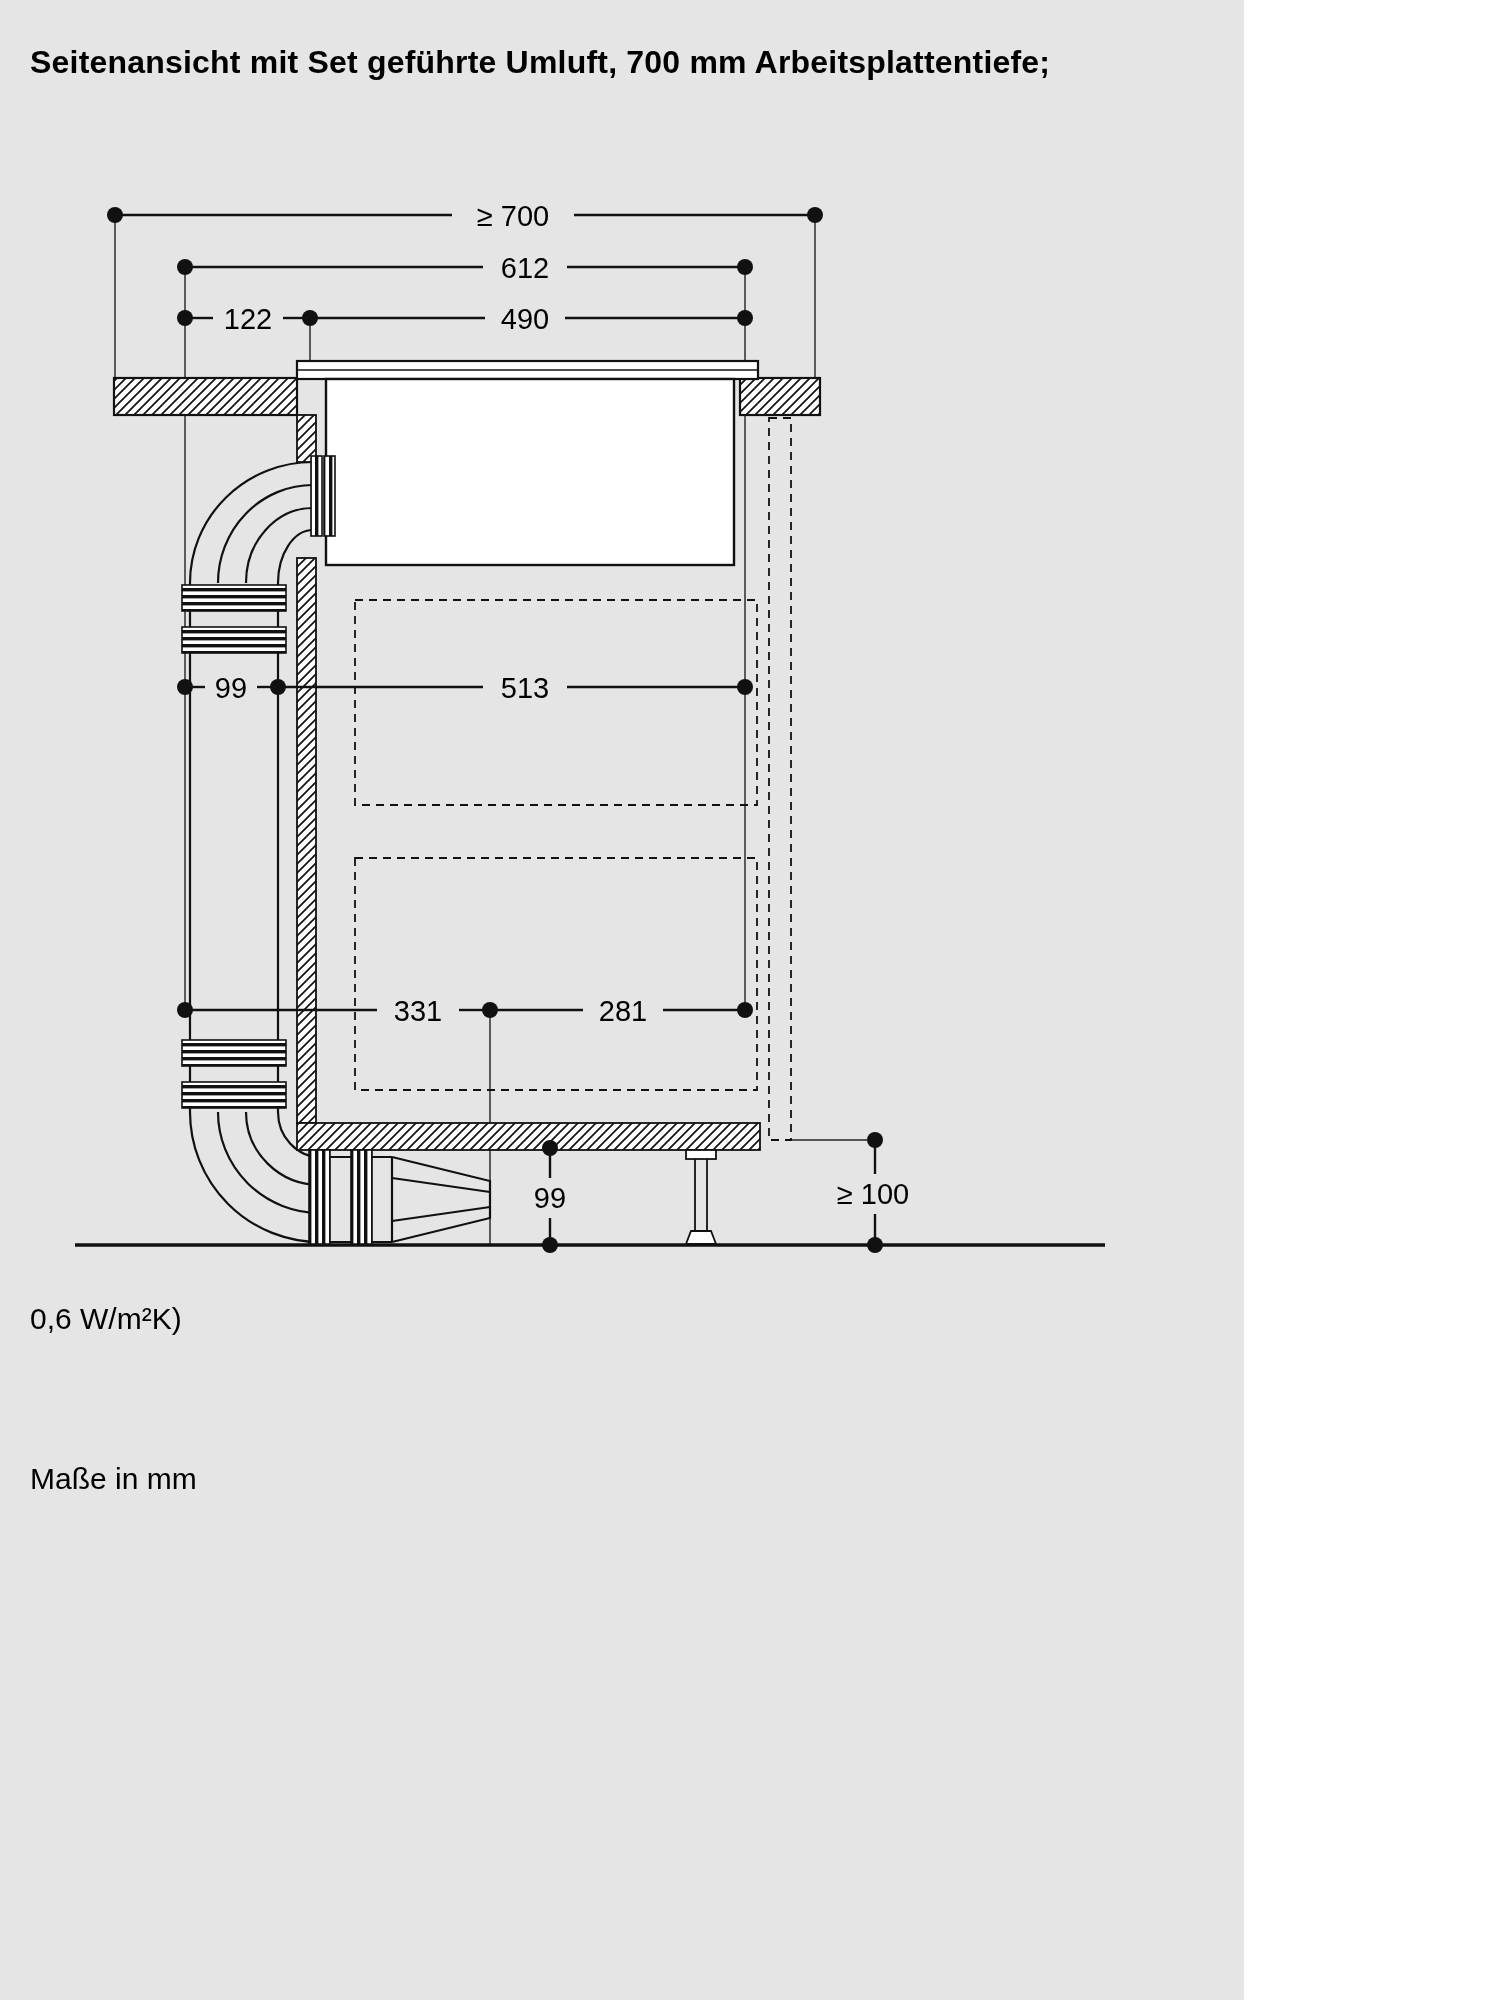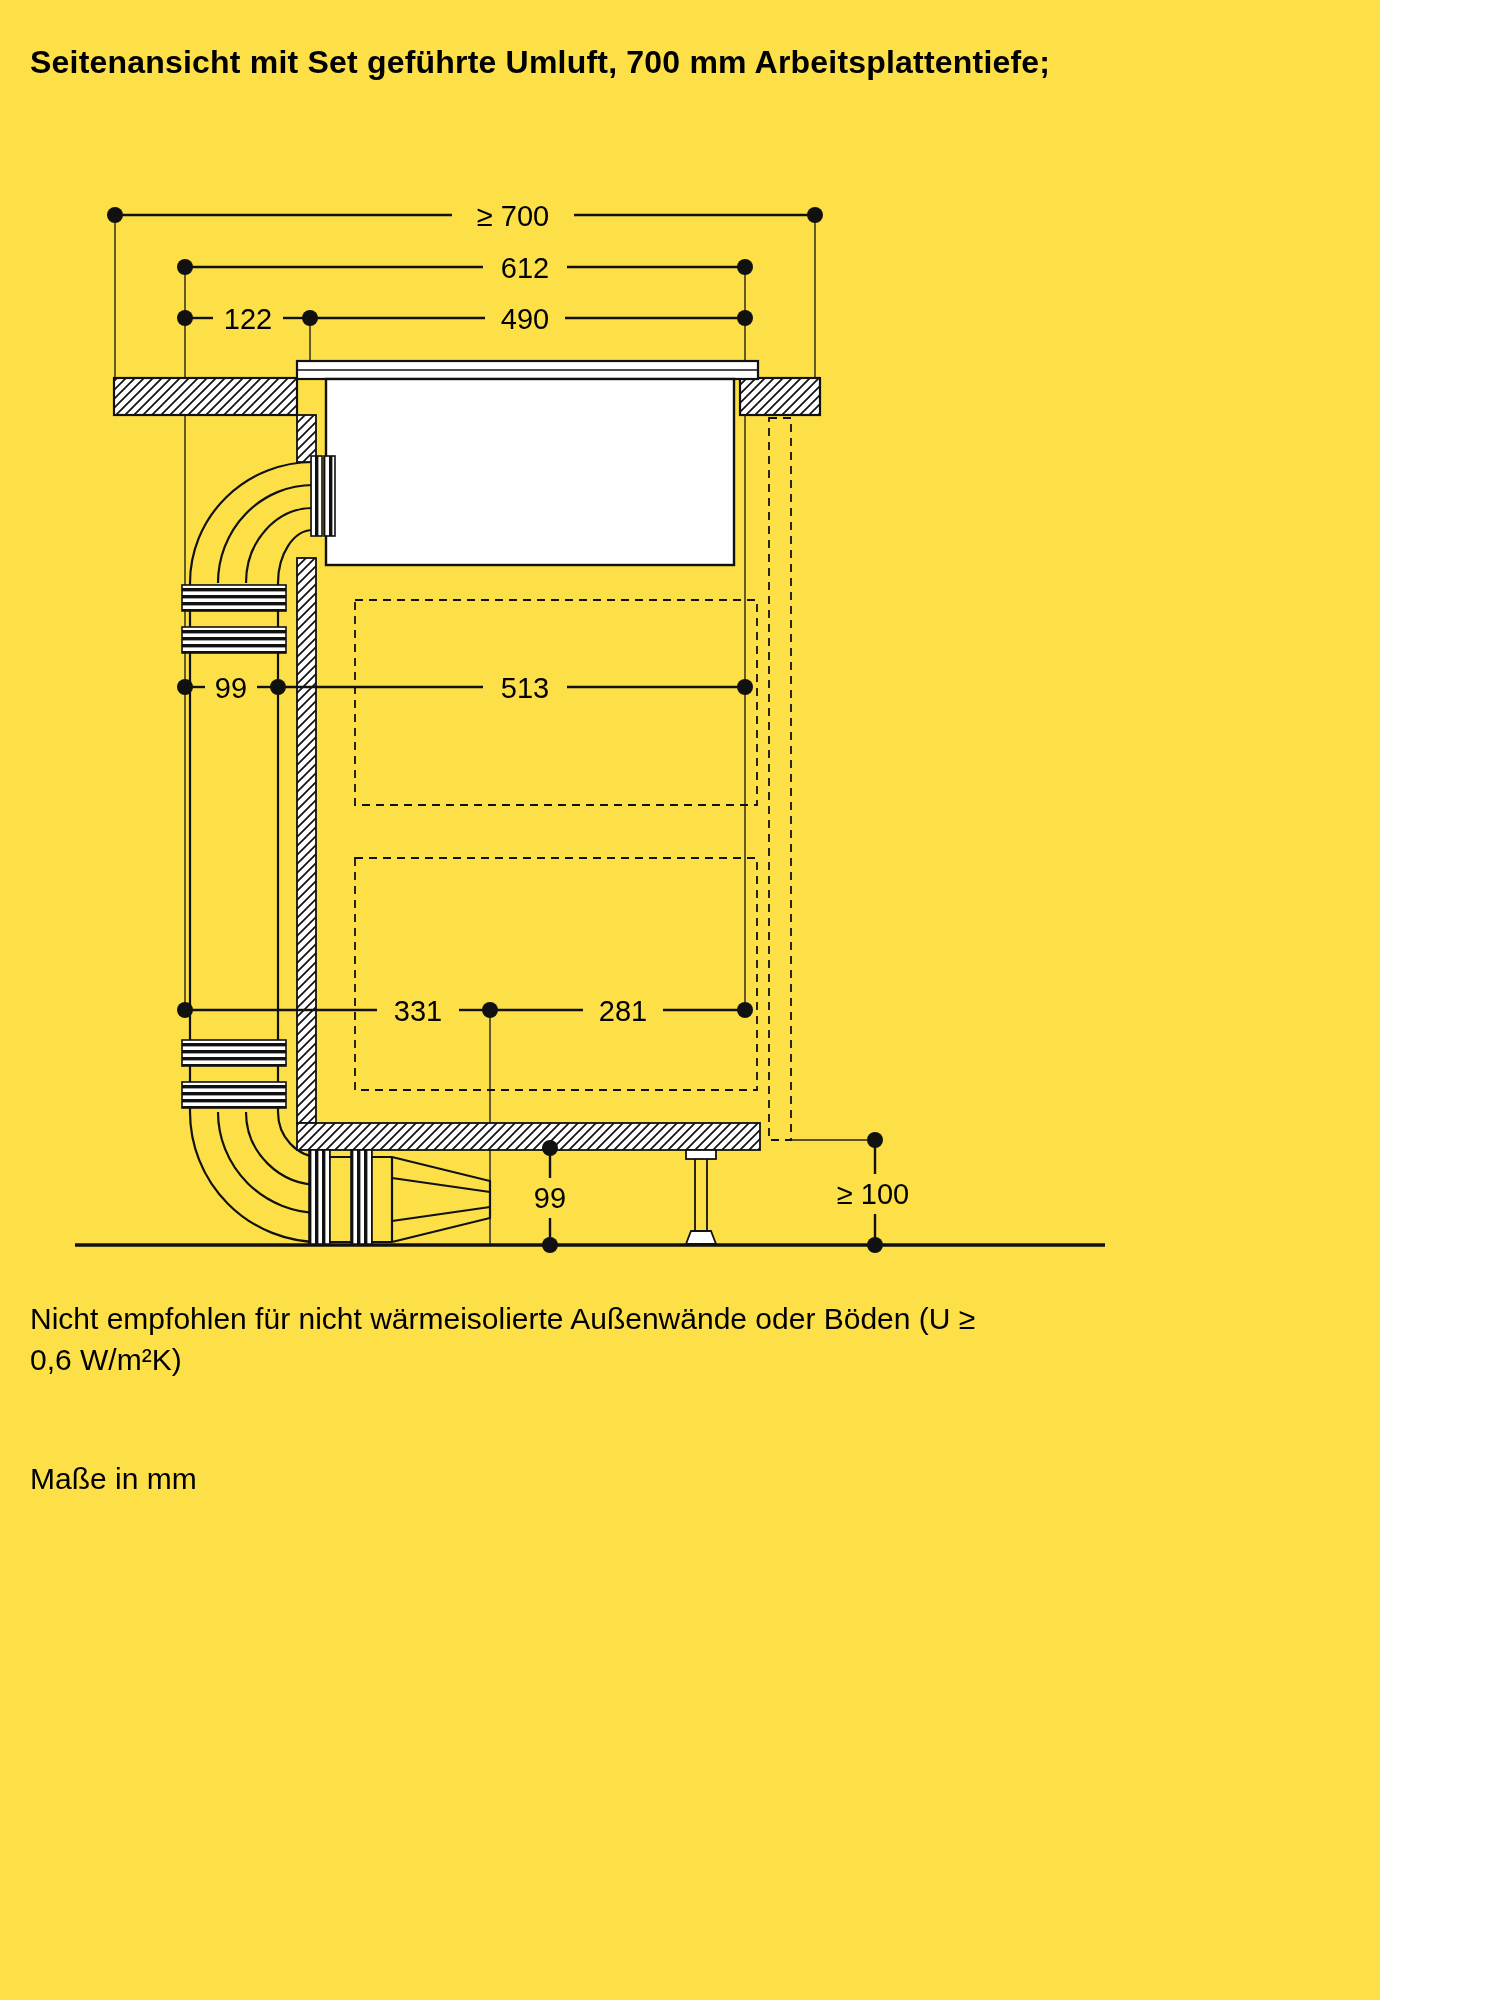--- a/index.html
+++ b/index.html
@@ -1,20 +1,20 @@
 <!DOCTYPE html>
 <html><head>
 <meta charset="utf-8">
 <style>
   html, body { margin: 0; padding: 0; background: #fff; }
   .page {
     position: relative;
-    width: 1380px;
+    width: 1244px;
     height: 2000px;
-    background: #fde047;
+    background: #e5e5e5;
     font-family: "Liberation Sans", sans-serif;
     color: #000;
     overflow: hidden;
   }
   .title {
     position: absolute;
     left: 30px;
     top: 42px;
     font-size: 32px;
     font-weight: bold;
@@ -198,19 +198,18 @@
       <text x="231" y="698" text-anchor="middle">99</text>
       <text x="525" y="698" text-anchor="middle">513</text>
       <text x="418" y="1021" text-anchor="middle">331</text>
       <text x="623" y="1021" text-anchor="middle">281</text>
       <text x="550" y="1208" text-anchor="middle">99</text>
       <text x="873" y="1204" text-anchor="middle">≥ 100</text>
     </g>
   </svg>
 
   <div class="note">
-    <span>Nicht empfohlen für nicht wärmeisolierte Außenwände oder Böden (U ≥</span>
     <span>0,6 W/m²K)</span>
   </div>
 
   <div class="units">Maße in mm</div>
 
 </div>
 
 </body></html>

